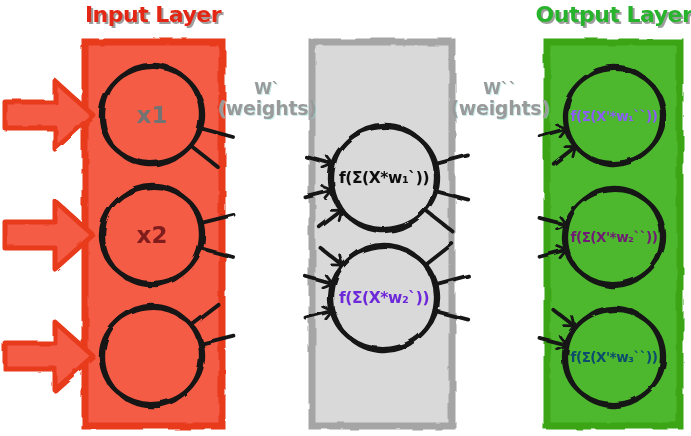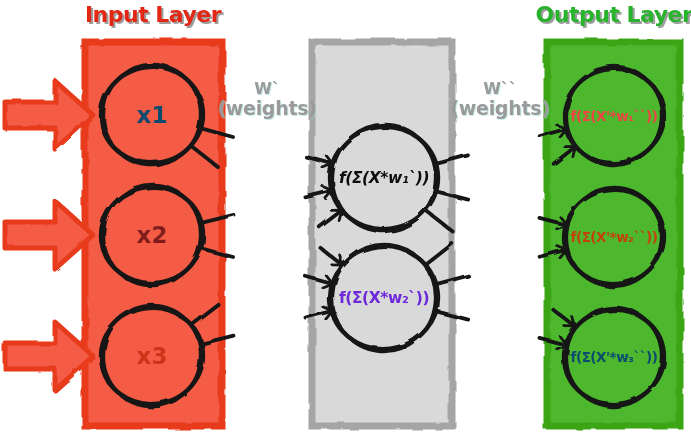--- a/index.html
+++ b/index.html
@@ -104,22 +104,21 @@
     <div class="layer-title" style="left: 614px; color: rgb(39, 179, 43);">Output Layer</div>
 
     <div class="weights" style="left: 267px; top: 80px; color: rgb(154, 154, 154);">
       <div class="w-sym">W`</div>
       <div class="w-word">(weights)</div>
     </div>
     <div class="weights" style="left: 500px; top: 80px; color: rgb(154, 154, 154);">
       <div class="w-sym">W``</div>
       <div class="w-word">(weights)</div>
     </div>
-  <div class="node-label input" style="left: 102px; top: 65px; width: 100px; height: 100px; color: #0c4a6e; text-align: center;">x1</div>
+  <div class="node-label input" style="left: 102px; top: 65px; width: 100px; height: 100px; color: #737373; text-align: center;">x1</div>
       <div class="node-label input" style="left: 102px; top: 185px; width: 100px; height: 100px; color: #7f1d1d;">x2</div>
-      <div class="node-label input" style="left: 102px; top: 306px; width: 100px; height: 100px; color: rgb(207, 51, 24);">x3</div>
-      <div class="node-label hidden" style="left: 331px; top: 125px; width: 106px; height: 106px; color: rgb(13, 13, 13); font-style: italic;">f(Σ(X*w₁`))</div>
+      <div class="node-label hidden" style="left: 331px; top: 125px; width: 106px; height: 106px; color: rgb(13, 13, 13);">f(Σ(X*w₁`))</div>
       <div class="node-label hidden" style="left: 331px; top: 245px; width: 106px; height: 106px; color: #6d28d9;">f(Σ(X*w₂`))</div>
-      <div class="node-label output" style="left: 565px; top: 67px; width: 98px; height: 98px; color: #ef4444;">f(Σ(X'*w₁``))</div>
-      <div class="node-label output" style="left: 565px; top: 188px; width: 98px; height: 98px; color: #c2410c;">f(Σ(X'*w₂``))</div>
+      <div class="node-label output" style="left: 565px; top: 67px; width: 98px; height: 98px; color: #8b5cf6;">f(Σ(X'*w₁``))</div>
+      <div class="node-label output" style="left: 565px; top: 188px; width: 98px; height: 98px; color: #701a75;">f(Σ(X'*w₂``))</div>
       <div class="node-label output" style="left: 565px; top: 308px; width: 98px; height: 98px; color: #0c4a6e;">f(Σ(X'*w₃``))</div>
     </div>
 </div>
 
 </body></html>

